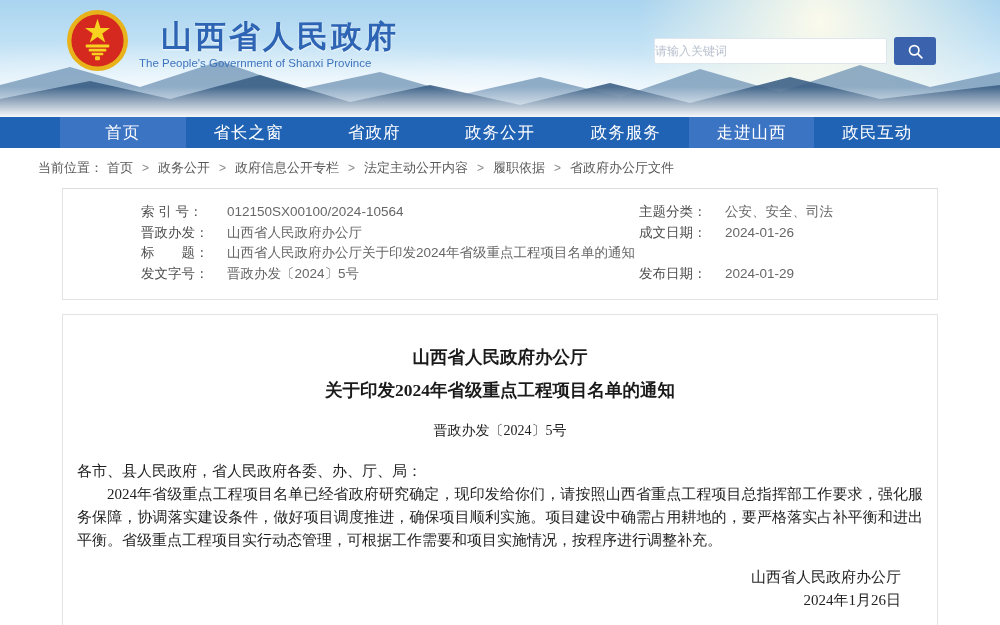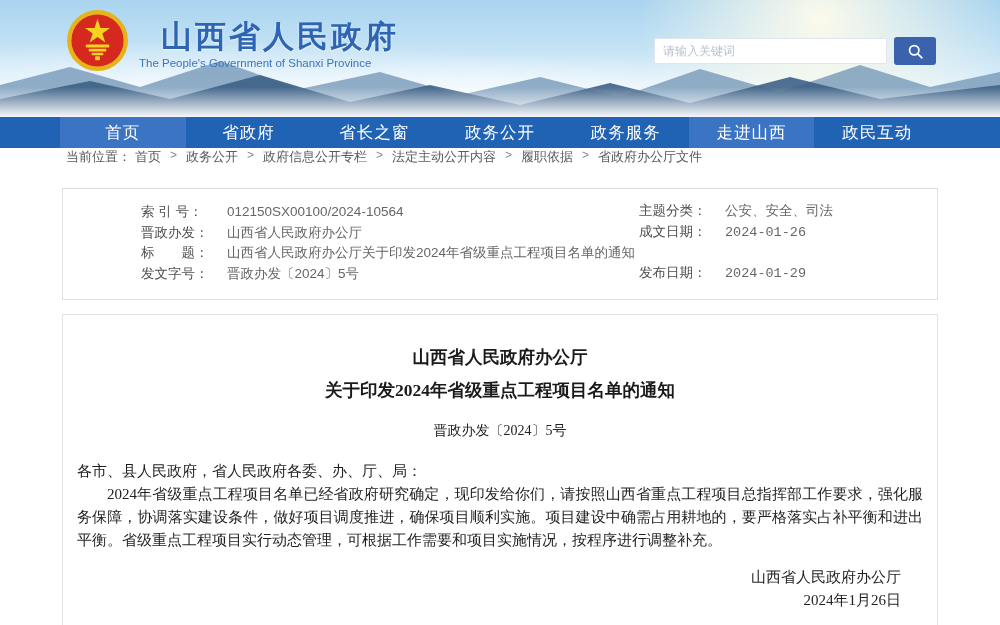--- a/index.html
+++ b/index.html
@@ -14,43 +14,43 @@
       radial-gradient(ellipse at 55% 100%, rgba(255,255,255,.85) 0%, rgba(255,255,255,0) 40%),
       linear-gradient(180deg,#a9d4ef 0%, #bfe0f4 35%, #ddeffa 70%, #eef7fc 100%);
   }
   .mountains { position:absolute; left:0; bottom:0; width:1000px; height:70px; }
   .emblem { position:absolute; left:66px; top:9px; width:63px; height:63px; }
   .site-title { position:absolute; left:137px; top:16px; font-size:31px; font-weight:bold;
     color:#2d64b3; letter-spacing:3px; text-shadow:0 1px 2px rgba(255,255,255,.8);margin-left:24px; }
   .site-subtitle { position:absolute; left:139px; top:57px; font-size:11.5px; color:#3f74bd; }
   .search-wrap { position:absolute; right:64px; top:37px; display:flex; align-items:center; }
   .search-input { width:233px; height:26px; border:1px solid #dfe6ee; border-radius:2px;
-    background:#fff; padding:0 8px; font-size:12px; color:#333; outline:none; }
+    background:#fff; padding:0 0; font-size:12px; color:#333; outline:none; }
   .search-input::placeholder { color:#b9c2ce; }
   .search-btn { width:42px; height:28px; margin-left:7px; border:none; border-radius:3px;
     background:#3b63ad; display:flex; align-items:center; justify-content:center; cursor:pointer; }
 
   
   .nav { height:31px; background:#2063b5; display:flex; padding:0 60px; }
   .nav-item { flex:1; text-align:center; line-height:31px; color:#fff; font-size:16.5px;
     font-weight:500; letter-spacing:1px; cursor:pointer; }
   .nav-item.active { background:#3c74c4; }
 
   
-  .breadcrumb { height:40px; display:flex; padding-left:66px;
+  .breadcrumb { height:40px; display:flex; align-items:center; padding-left:38px;
     font-size:13px; color:#5a5a5a; }
   .breadcrumb .crumb { margin:0 4px; cursor:pointer; }
   .breadcrumb .sep { margin:0 5px; color:#8a8a8a; font-size:12px; }
 
   
   .meta-box { width:876px; margin:0 auto; border:1px solid #e3e3e3; border-top-color:#dcdcdc;
     padding:13px 0 15px; background:#fff; }
   .meta-row { display:flex; line-height:20.5px; font-size:13.5px;gap:48px; }
   .meta-left { width:528px; padding-left:78px; display:flex; }
-  .meta-right { flex:1; display:flex;font-family:Liberation Mono, monospace; }
+  .meta-right { flex:1; display:flex; }
   .meta-label { color:#4e4e4e; white-space:pre; min-width:72px; margin-right:14px; flex:none; }
   .meta-value { color:#666; }
 
   .gap { height:14px; }
 
   
   .doc-box { width:876px; margin:0 auto; border:1px solid #e3e3e3; background:#fff;
     min-height:310px; padding:26px 14px 30px;
     font-family:"Liberation Serif","DejaVu Serif",serif; color:#222; }
   .doc-title { text-align:center; font-size:17.5px; font-weight:bold; line-height:33px; color:#1a1a1a; }
@@ -95,22 +95,22 @@
       <svg width="17" height="17" viewBox="0 0 20 20">
         <circle cx="8.5" cy="8.5" r="5.5" fill="none" stroke="#fff" stroke-width="2"></circle>
         <line x1="12.8" y1="12.8" x2="17.5" y2="17.5" stroke="#fff" stroke-width="2" stroke-linecap="round"></line>
       </svg>
     </button>
   </div>
 </div>
 
 <div class="nav">
   <div class="nav-item active">首页</div>
+  <div class="nav-item">省长之窗</div>
   <div class="nav-item">省政府</div>
-  <div class="nav-item">省长之窗</div>
   <div class="nav-item">政务公开</div>
   <div class="nav-item">政务服务</div>
   <div class="nav-item active">走进山西</div>
   <div class="nav-item">政民互动</div>
 </div>
 
 <div class="breadcrumb">
   <span>当前位置：</span>
   <span class="crumb">首页</span>
   <span class="sep">&gt;</span>

